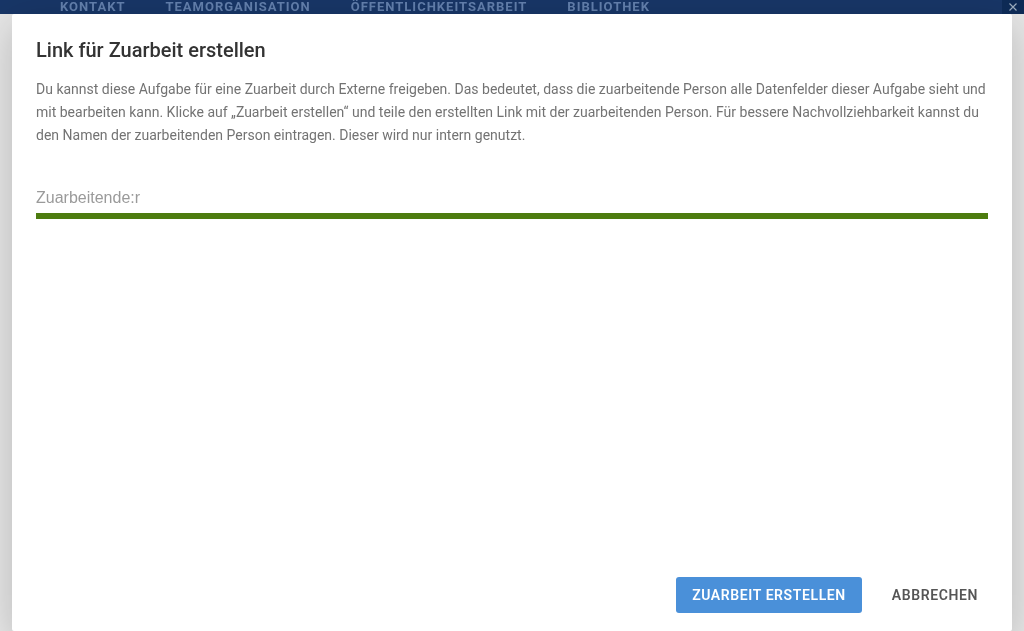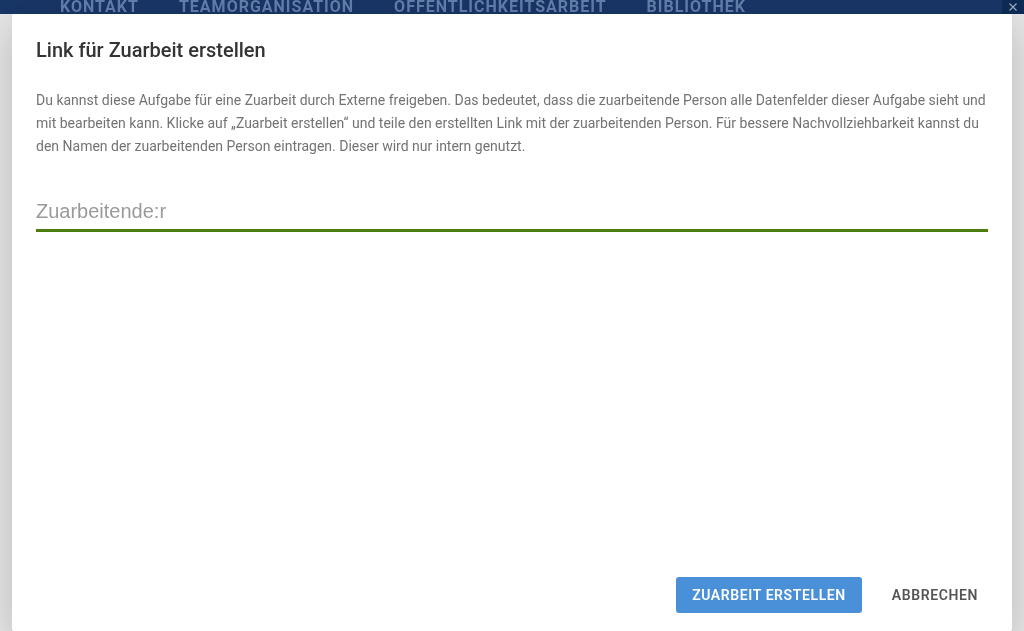--- a/index.html
+++ b/index.html
@@ -1,34 +1,34 @@
 <!DOCTYPE html>
 <html><head>
   <meta charset="utf-8">
   <style>
     * { box-sizing: border-box; margin: 0; padding: 0; }
     html, body { width: 1024px; height: 631px; font-family: Roboto, "Helvetica Neue", Arial, sans-serif; overflow: hidden; }
     body { background: #f5f5f5; position: relative; }
 
     
     .bg-top-bar { position: absolute; top: 0; left: 0; right: 0; height: 14px; background: #1a3a6e; z-index: 0; }
-    .bg-nav { position: absolute; top: 0; left: 0; right: 0; display: flex; gap: 40px; padding-left: 60px; color: #6a88b8; font-size: 16px; font-weight: 700; letter-spacing: 1px; z-index: 0; line-height: 14px; }
+    .bg-nav { position: absolute; top: 0; left: 0; right: 0; display: flex; gap: 40px; padding-left: 60px; color: #6a88b8; font-size: 13px; font-weight: 700; letter-spacing: 1px; z-index: 0; line-height: 14px; }
     .bg-nav span { white-space: nowrap; }
     .bg-close { position: absolute; top: 0; right: 0; width: 22px; height: 14px; background: #0d2a55; color: #9ab; display: flex; align-items: center; justify-content: center; font-size: 16px; z-index: 1; }
 
     
     .modal-backdrop { position: absolute; inset: 0; display: flex; align-items: stretch; justify-content: center; padding: 0; background: rgba(0,0,0,0.06); }
     .modal { background: #fff; width: 1000px; margin: 14px 10px 0 10px; border-radius: 2px; box-shadow: 0 10px 40px rgba(0,0,0,0.2); display: flex; flex-direction: column; overflow: hidden; }
 
     .modal-body { padding: 24px 24px 0 24px; flex: 1; overflow: auto; }
-    .modal-title { font-size: 20px; font-weight: 500; color: #333; margin-bottom: 27px; }
+    .modal-title { font-size: 20px; font-weight: 500; color: #333; margin-bottom: 16px; }
     .modal-desc { font-size: 14px; color: #737373; line-height: 1.65; margin-bottom: 36px; }
 
     .input-wrap { position: relative; }
-    .input-field { width: 100%; border: none; border-bottom: 3px solid #4d7c0f; font-size: 20px; color: #333; padding: 6px 0; outline: none; background: transparent; }
+    .input-field { width: 100%; border: none; border-bottom: 6px solid #4d7c0f; font-size: 16px; color: #333; padding: 6px 0; outline: none; background: transparent; }
     .input-field::placeholder { color: #9a9a9a; }
 
     .modal-actions { padding: 14px 18px 18px; display: flex; justify-content: flex-end; gap: 14px; }
     .btn { font-family: inherit; font-size: 14px; font-weight: 600; letter-spacing: 0.6px; border: none; cursor: pointer; padding: 10px 16px; border-radius: 3px; text-transform: uppercase; }
     .btn-flat { background: transparent; color: #555; }
     .btn-primary { background: #4a90d9; color: #fff; }
   </style>
 </head>
 <body>
 

